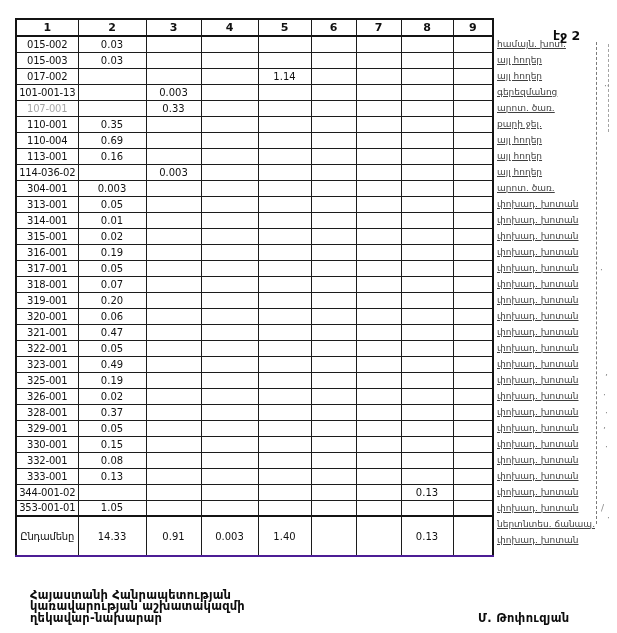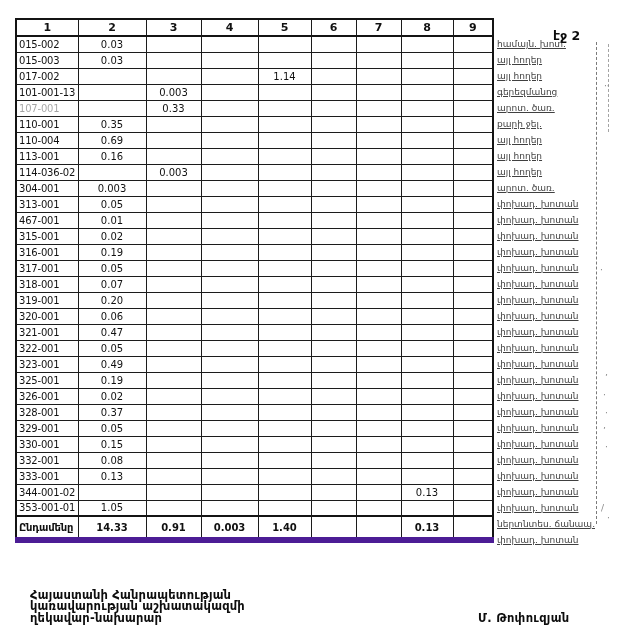--- a/index.html
+++ b/index.html
@@ -5,24 +5,24 @@
   html,body{margin:0;padding:0;background:#fff;}
   .canvas{position:relative;width:617px;height:633px;background:#fff;
           font-family:"DejaVu Sans",sans-serif;color:#111;overflow:hidden;}
   .page-label{position:absolute;left:553px;top:2px;font-size:12.5px;font-weight:bold;color:#0d0d0d;margin-top:26px;}
   table.grid{position:absolute;left:15px;top:18px;border-collapse:collapse;table-layout:fixed;
              border:2px solid #141414;}
   table.grid th, table.grid td{border:1.4px solid #1c1c1c;box-sizing:border-box;
              font-size:10px;padding:0 2px;height:16px;overflow:hidden;white-space:nowrap;}
   table.grid th{height:17px;font-weight:bold;font-size:11px;text-align:center;
              border-bottom:2px solid #141414;}
-  td.code{text-align:left;font-size:9.5px;letter-spacing:-0.2px;}
+  td.code{text-align:center;font-size:9.5px;letter-spacing:-0.2px;}
   td.val{text-align:center;}
   td.faded{opacity:.38;filter:blur(.4px);}
-  tr.totals td{height:24px;border-top:2px solid #141414;border-bottom:6px solid #4c1d95;font-size:10px;font-weight:bold;}
+  tr.totals td{height:40px;border-top:2px solid #141414;border-bottom:2px solid #4c1d95;font-size:10px;}
   tr.totals td.code{font-size:10px;}
   .row-label{position:absolute;left:497px;width:100px;height:14px;font-size:9px;line-height:13px;
              color:#262626;text-decoration:underline;white-space:nowrap;overflow:hidden;
              filter:blur(.32px);opacity:.88;}
   .dash-line{position:absolute;border-left:1.3px dashed #5a5a5a;opacity:.8;}
   .dash-line.main{left:596px;top:42px;height:482px;}
   .dash-line.short{left:608px;top:44px;height:88px;opacity:.55;}
   .margin-mark{position:absolute;font-size:9px;color:#8a8a8a;line-height:9px;}
   .footer{position:absolute;left:30px;top:590px;font-size:11.5px;font-weight:bold;
           line-height:11.3px;letter-spacing:.2px;color:#0d0d0d;}
@@ -177,21 +177,21 @@
           <td class="val">0.05</td>
           <td class="val"></td>
           <td class="val"></td>
           <td class="val"></td>
           <td class="val"></td>
           <td class="val"></td>
           <td class="val"></td>
           <td class="val"></td>
         </tr>
         <tr>
-          <td class="code">467-001</td>
+          <td class="code">314-001</td>
           <td class="val">0.01</td>
           <td class="val"></td>
           <td class="val"></td>
           <td class="val"></td>
           <td class="val"></td>
           <td class="val"></td>
           <td class="val"></td>
           <td class="val"></td>
         </tr>
         <tr>

